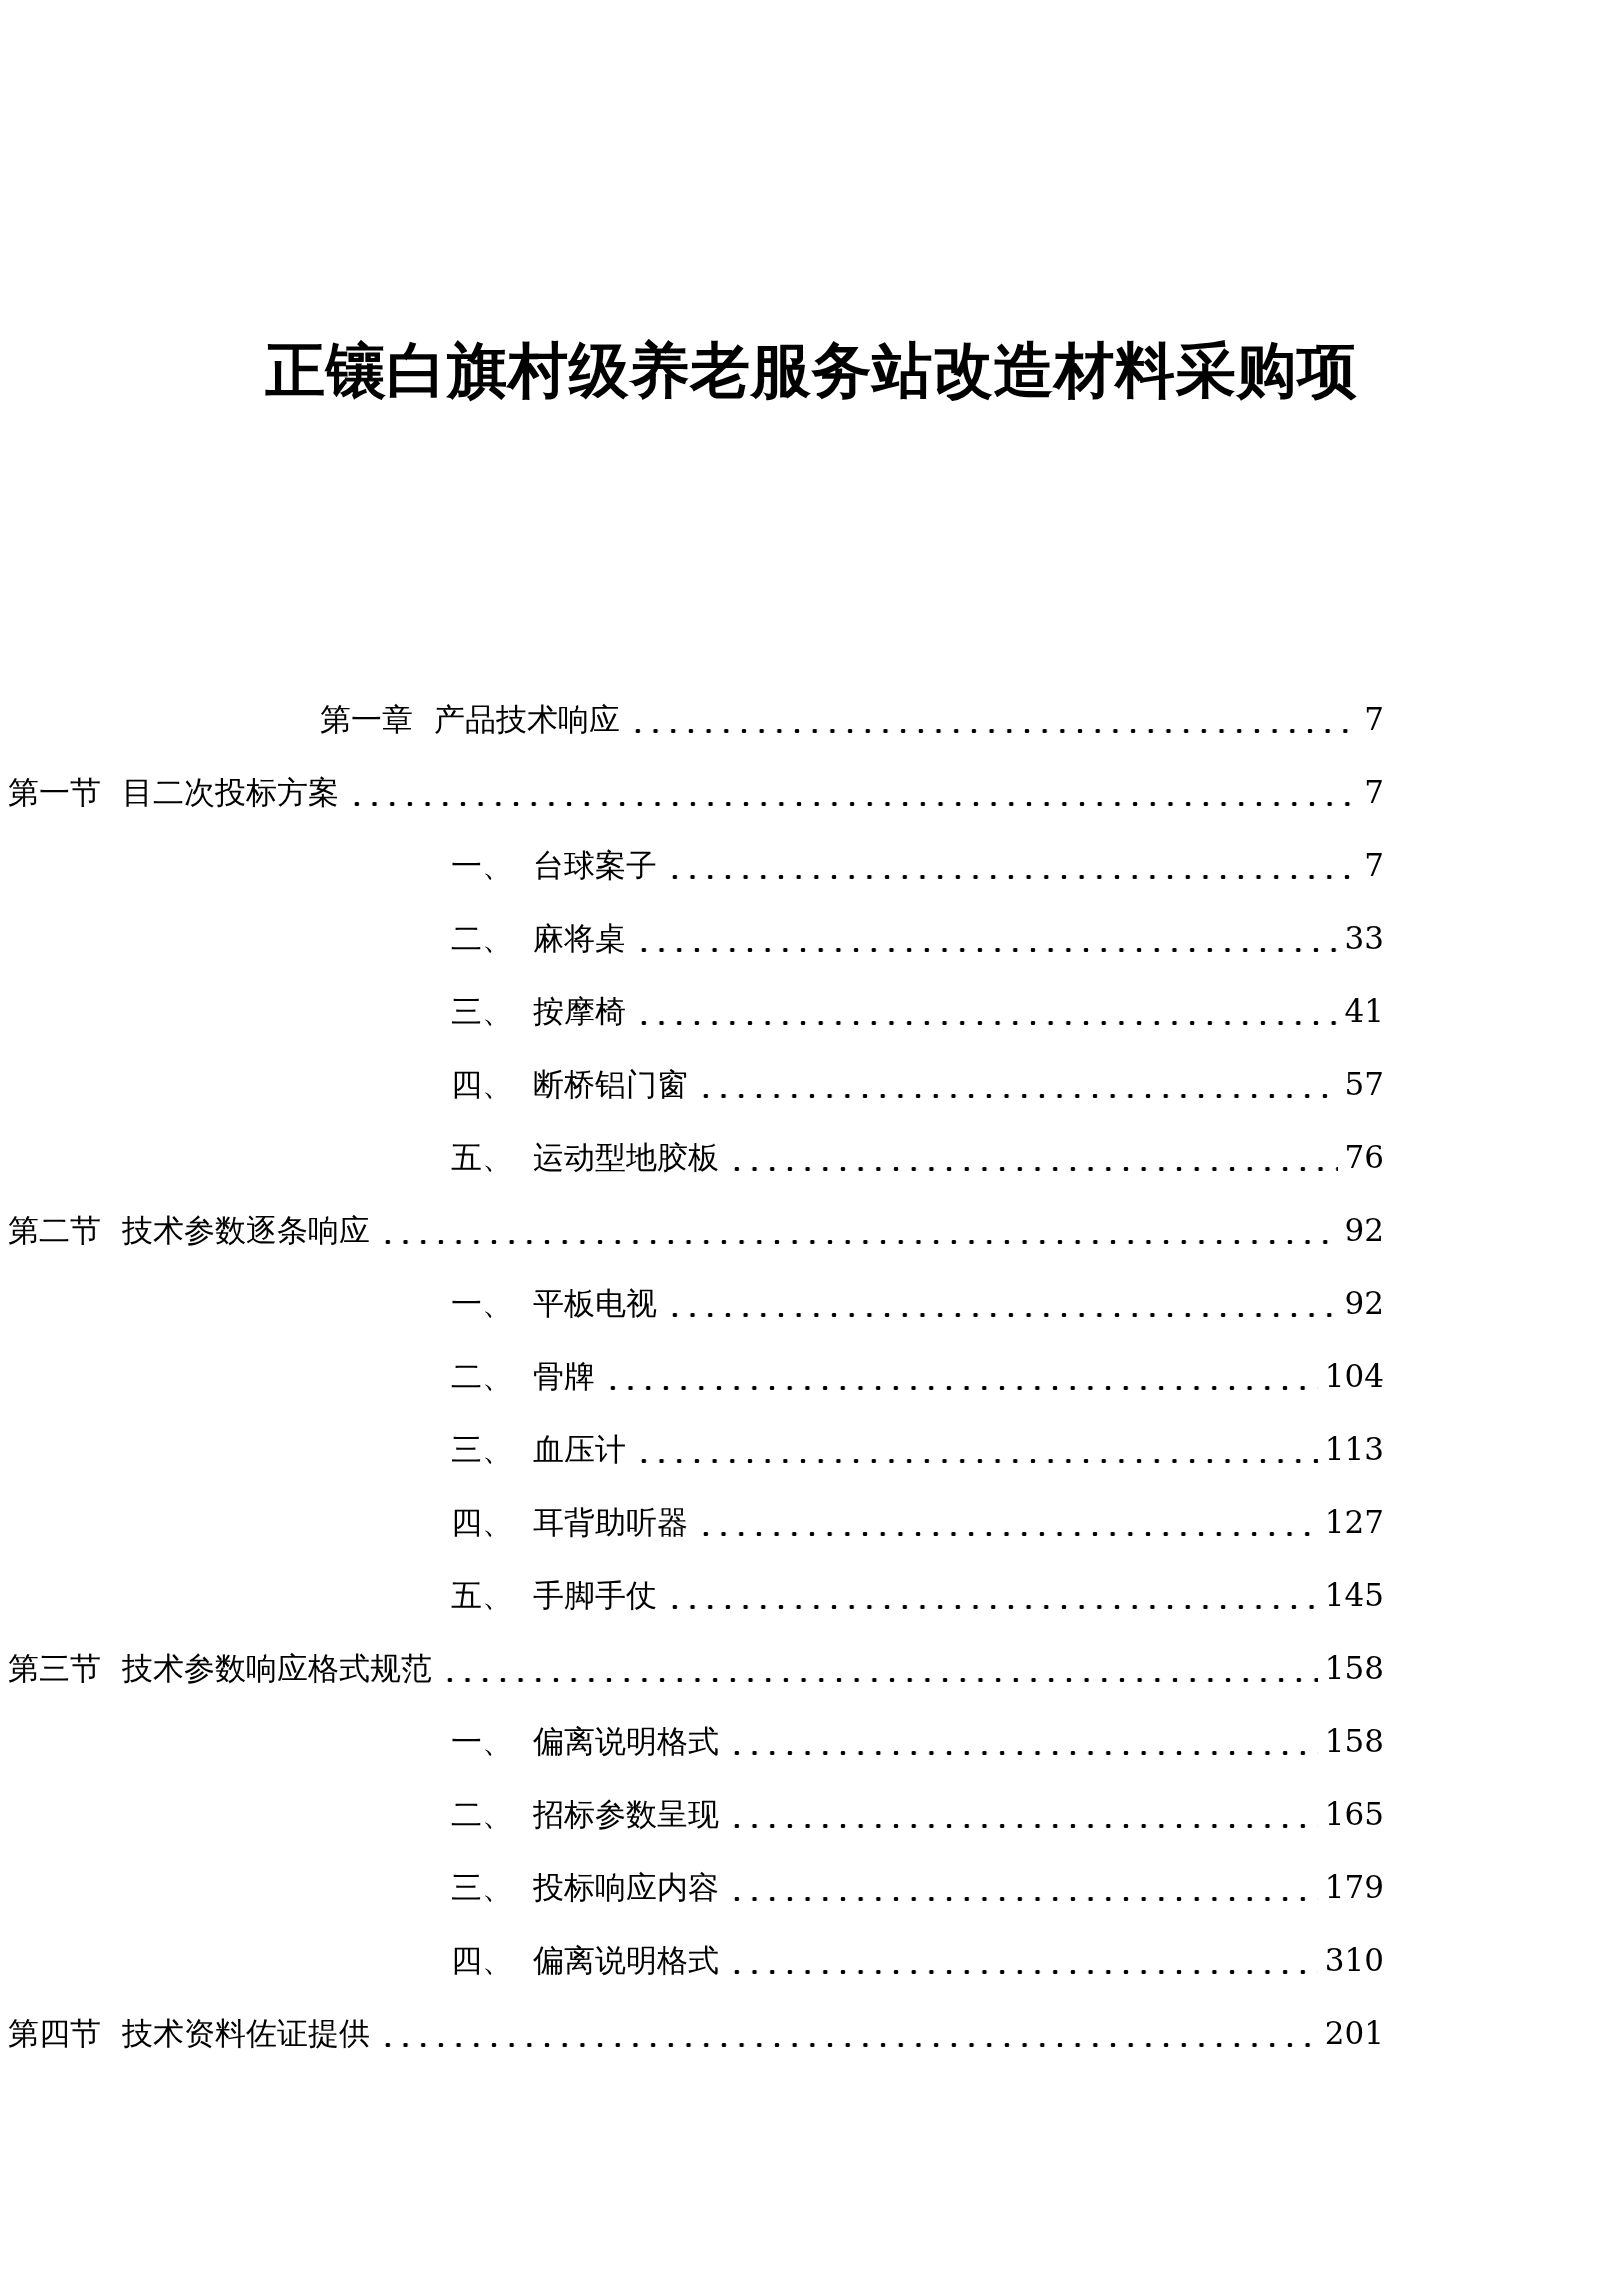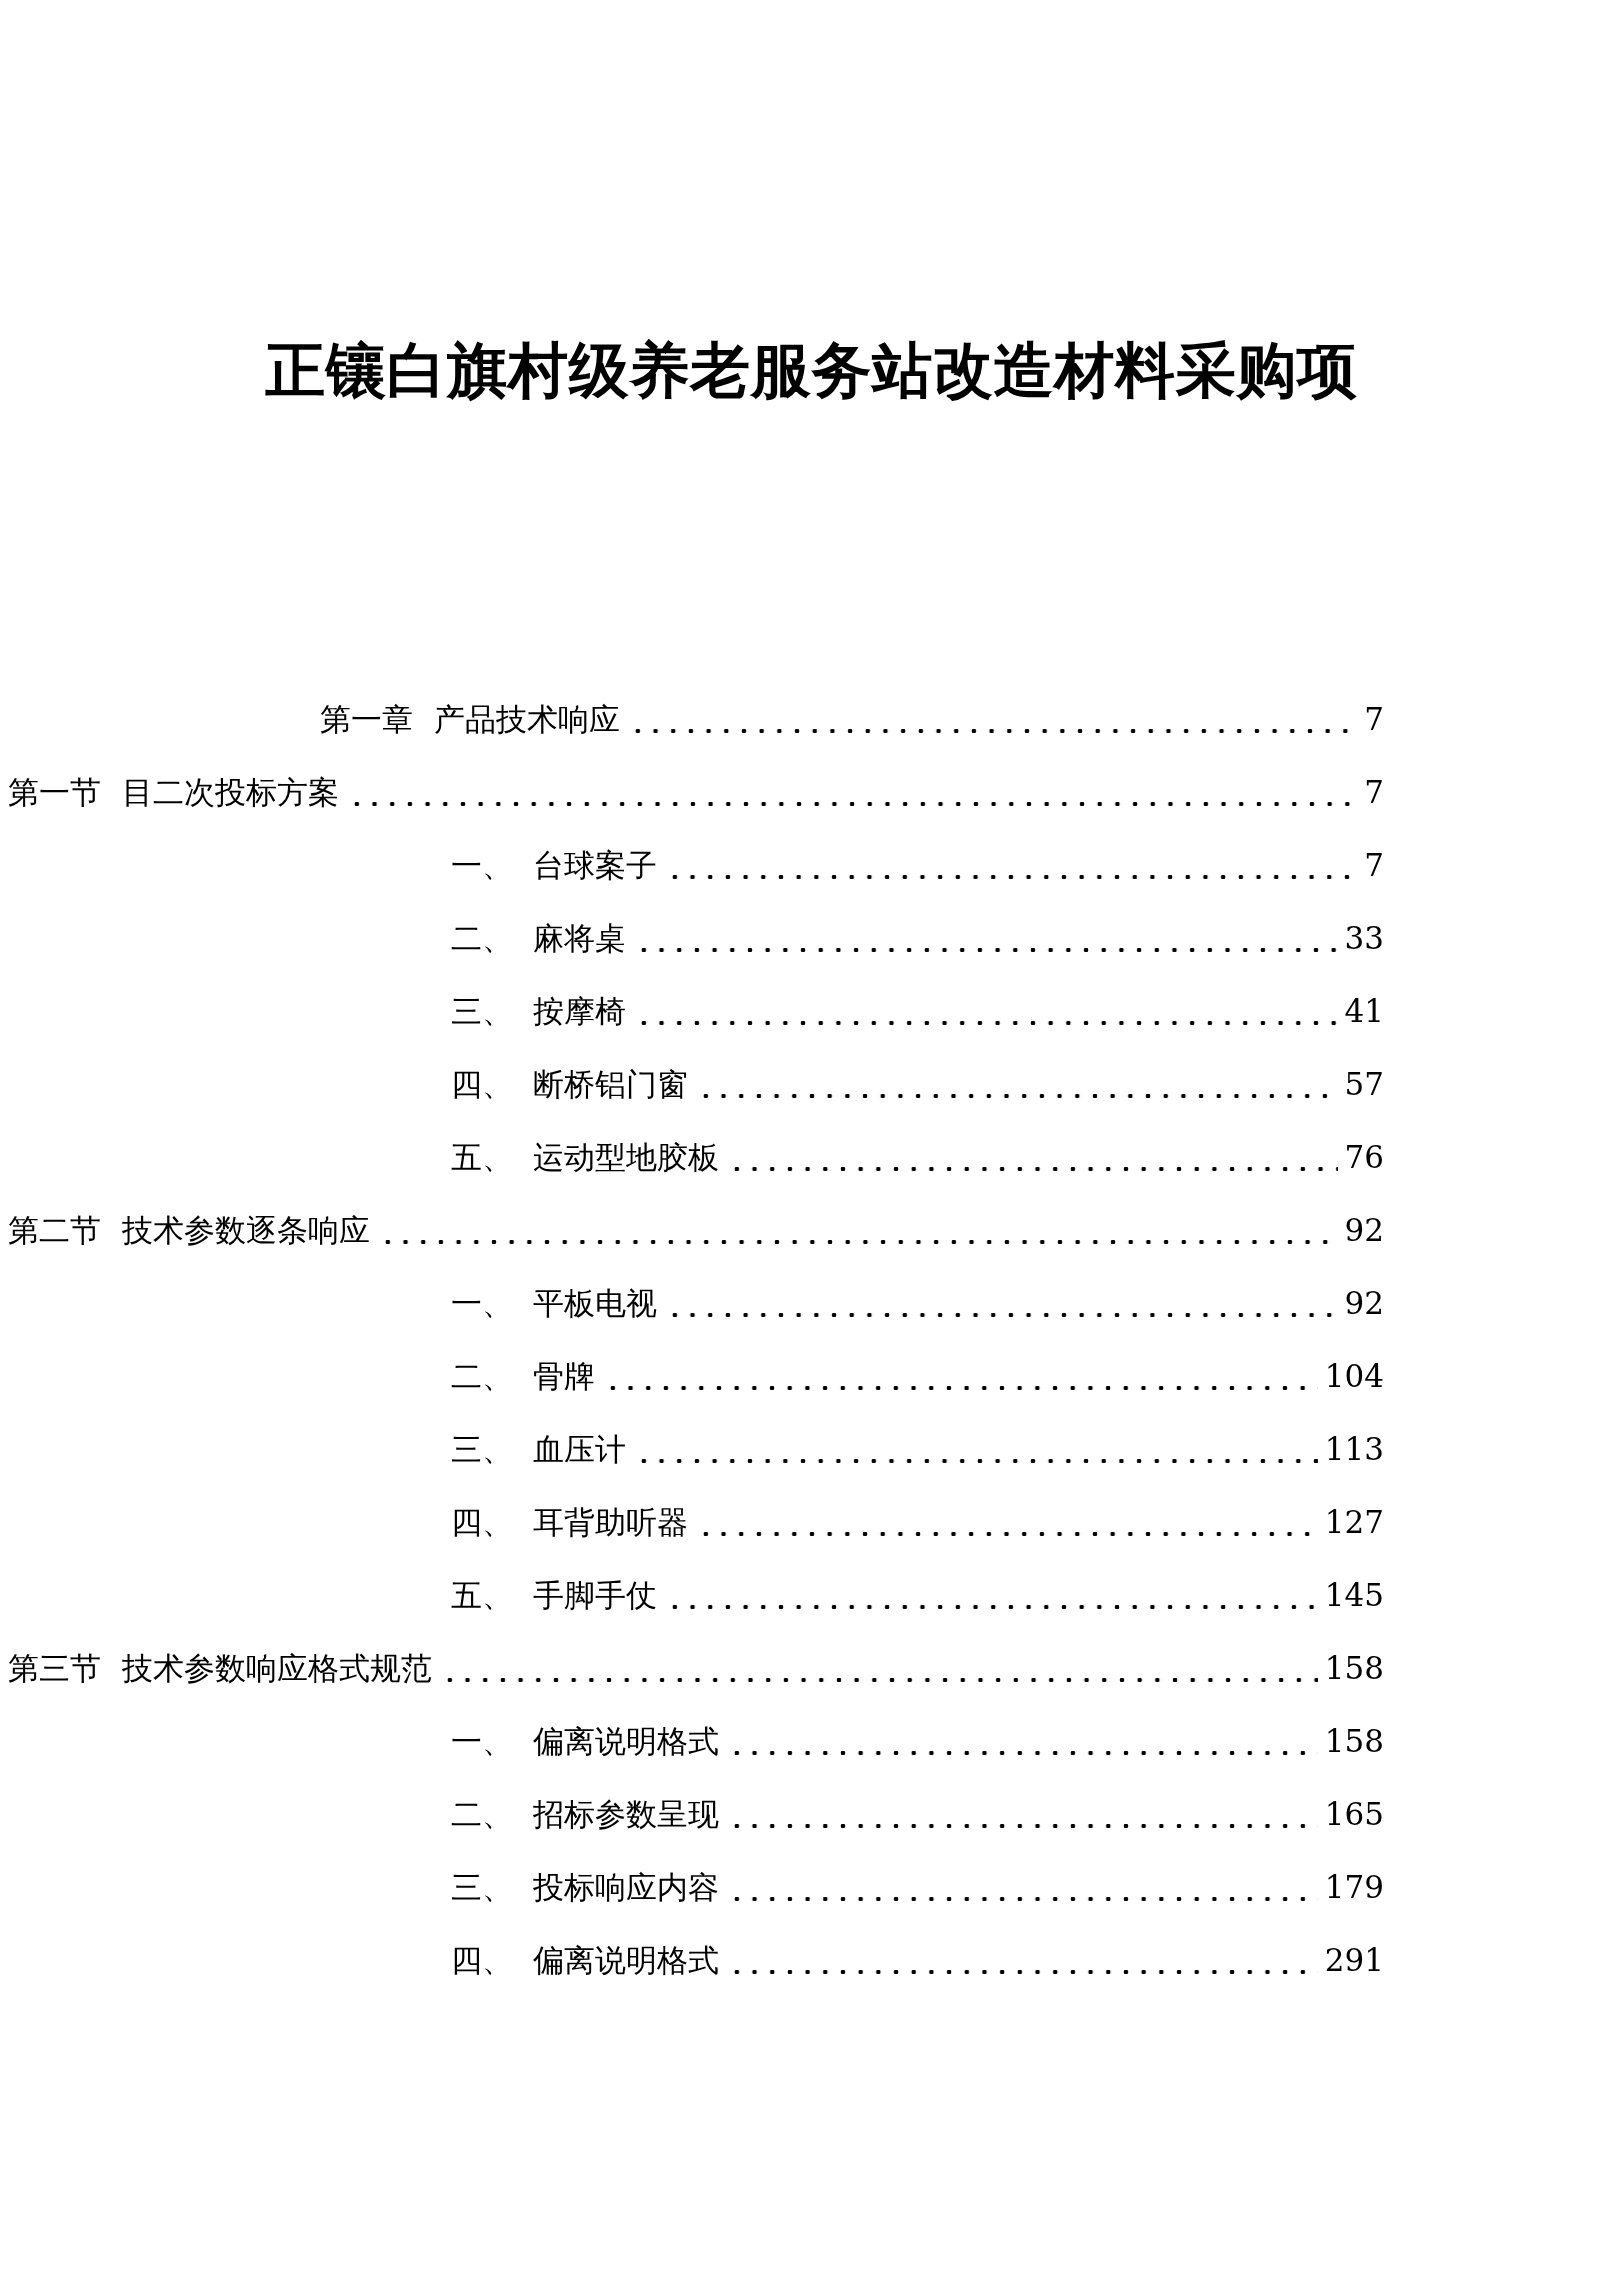--- a/index.html
+++ b/index.html
@@ -175,17 +175,23 @@
       <div class="toc-row lvl2">
         <span class="num">三、</span>
         <span class="label">投标响应内容</span>
         <span class="leader"></span>
         <span class="pagenum">179</span>
       </div>
       <div class="toc-row lvl2">
         <span class="num">四、</span>
         <span class="label">偏离说明格式</span>
         <span class="leader"></span>
-        <span class="pagenum">291</span>
+        <span class="pagenum">310</span>
+      </div>
+      <div class="toc-row lvl1">
+        <span class="num">第四节</span>
+        <span class="label">技术资料佐证提供</span>
+        <span class="leader"></span>
+        <span class="pagenum">201</span>
       </div>
     </div>
 </div>
 
 
 </body></html>

